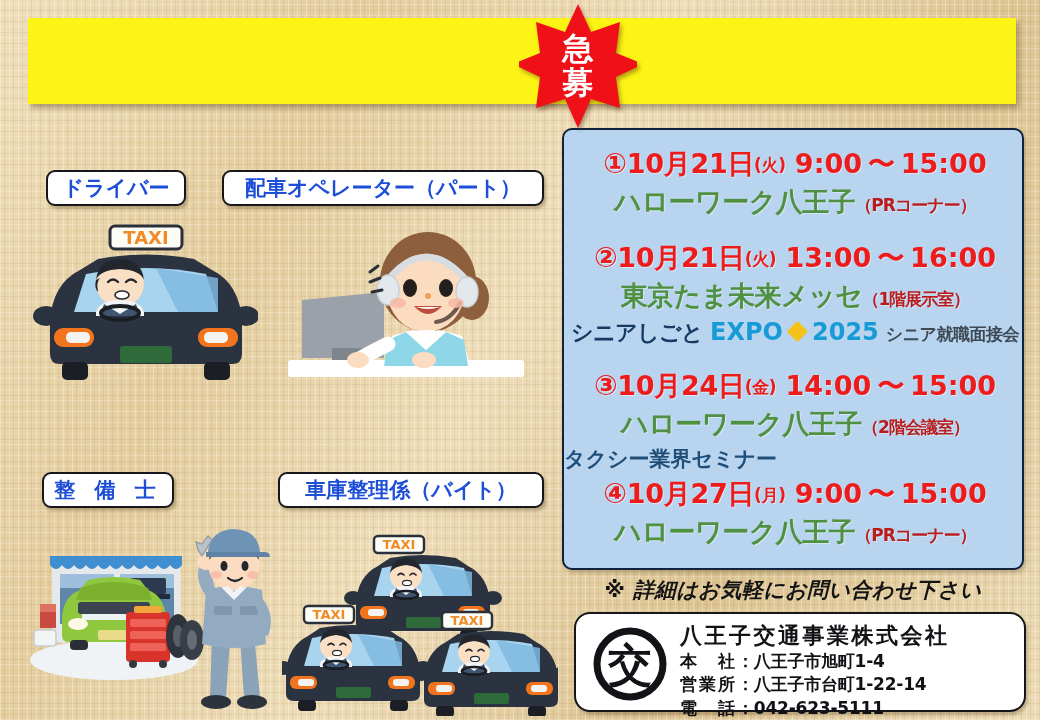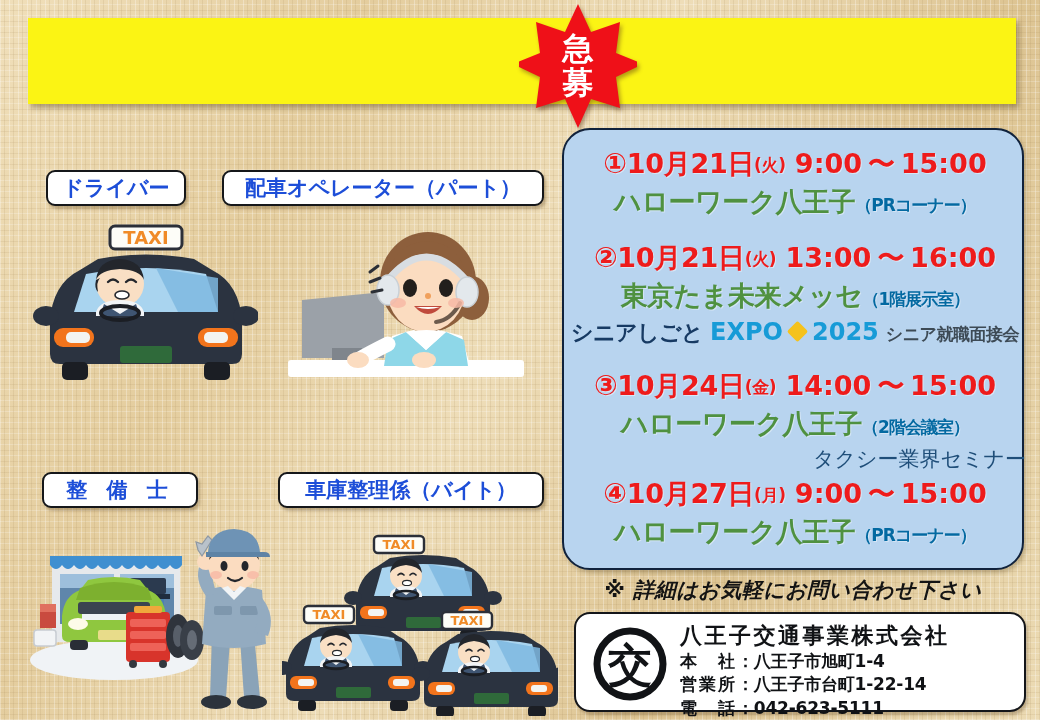--- a/index.html
+++ b/index.html
@@ -93,38 +93,38 @@
     border-radius: 9px;
     color: #1d4ed8;
     font-weight: bold;
     text-align: center;
     white-space: nowrap;
     box-shadow: 2px 3px 3px rgba(90,65,25,0.33);
     display: flex; align-items: center; justify-content: center;
   }
   #pill-driver   { left: 46px;  top: 170px; width: 140px; height: 36px; font-size: 21px; }
   #pill-operator { left: 222px; top: 170px; width: 322px; height: 36px; font-size: 21px; }
-  #pill-mechanic { left: 42px;  top: 472px; width: 156px; height: 36px; font-size: 21px; letter-spacing: 6px; }
+  #pill-mechanic { left: 42px;  top: 472px; width: 132px; height: 36px; font-size: 21px; letter-spacing: 6px; }
   #pill-garage   { left: 278px; top: 472px; width: 266px; height: 36px; font-size: 21px; }
 
   
   .illus { position: absolute; }
   #illus-taxi-driver { left: 28px;  top: 212px; width: 230px; height: 185px; }
   #illus-operator    { left: 288px; top: 208px; width: 236px; height: 190px; }
   #illus-mechanic    { left: 26px;  top: 520px; width: 252px; height: 196px; }
   #illus-taxi-fleet  { left: 282px; top: 520px; width: 276px; height: 196px; }
 
   
   #schedule-panel {
     position: absolute;
     left: 562px; top: 128px;
     width: 462px; height: 442px;
     background: #b8d4ef;
     border: 2.5px solid #10223c;
-    border-radius: 28px;
+    border-radius: 10px;
     box-shadow: 2px 3px 4px rgba(80,60,25,0.28);
   }
 
   .sched-entry { position: absolute; left: 0; width: 462px; }
   .sched-head {
     white-space: nowrap;
     font-weight: bold;
     font-size: 27px;
     color: #ee1b1b;
     text-align: center;
@@ -139,27 +139,27 @@
   .sched-venue {
     white-space: nowrap;
     text-align: center;
     font-size: 27px;
     font-weight: bold;
     color: #4f9140;
     letter-spacing: -0.5px;
     text-shadow: 1px 1px 0 rgba(255,255,255,0.40);
     margin-top: 2px;
   }
-  .sched-venue .sub { font-size: 17px; color: #0369a1; letter-spacing: -1px; }
+  .sched-venue .sub { font-size: 17px; color: #b91c1c; letter-spacing: -1px; }
 
   .sched-sub-note {
     white-space: nowrap;
-    text-align: right;
+    text-align: left;
     font-size: 21px;
-    font-weight: normal;
+    font-weight: bold;
     color: #1f4e79;
     letter-spacing: 0px;
     margin-top: 3px;
   }
 
   
   .expo-line {
     display: flex;
     align-items: baseline;
     justify-content: center;

